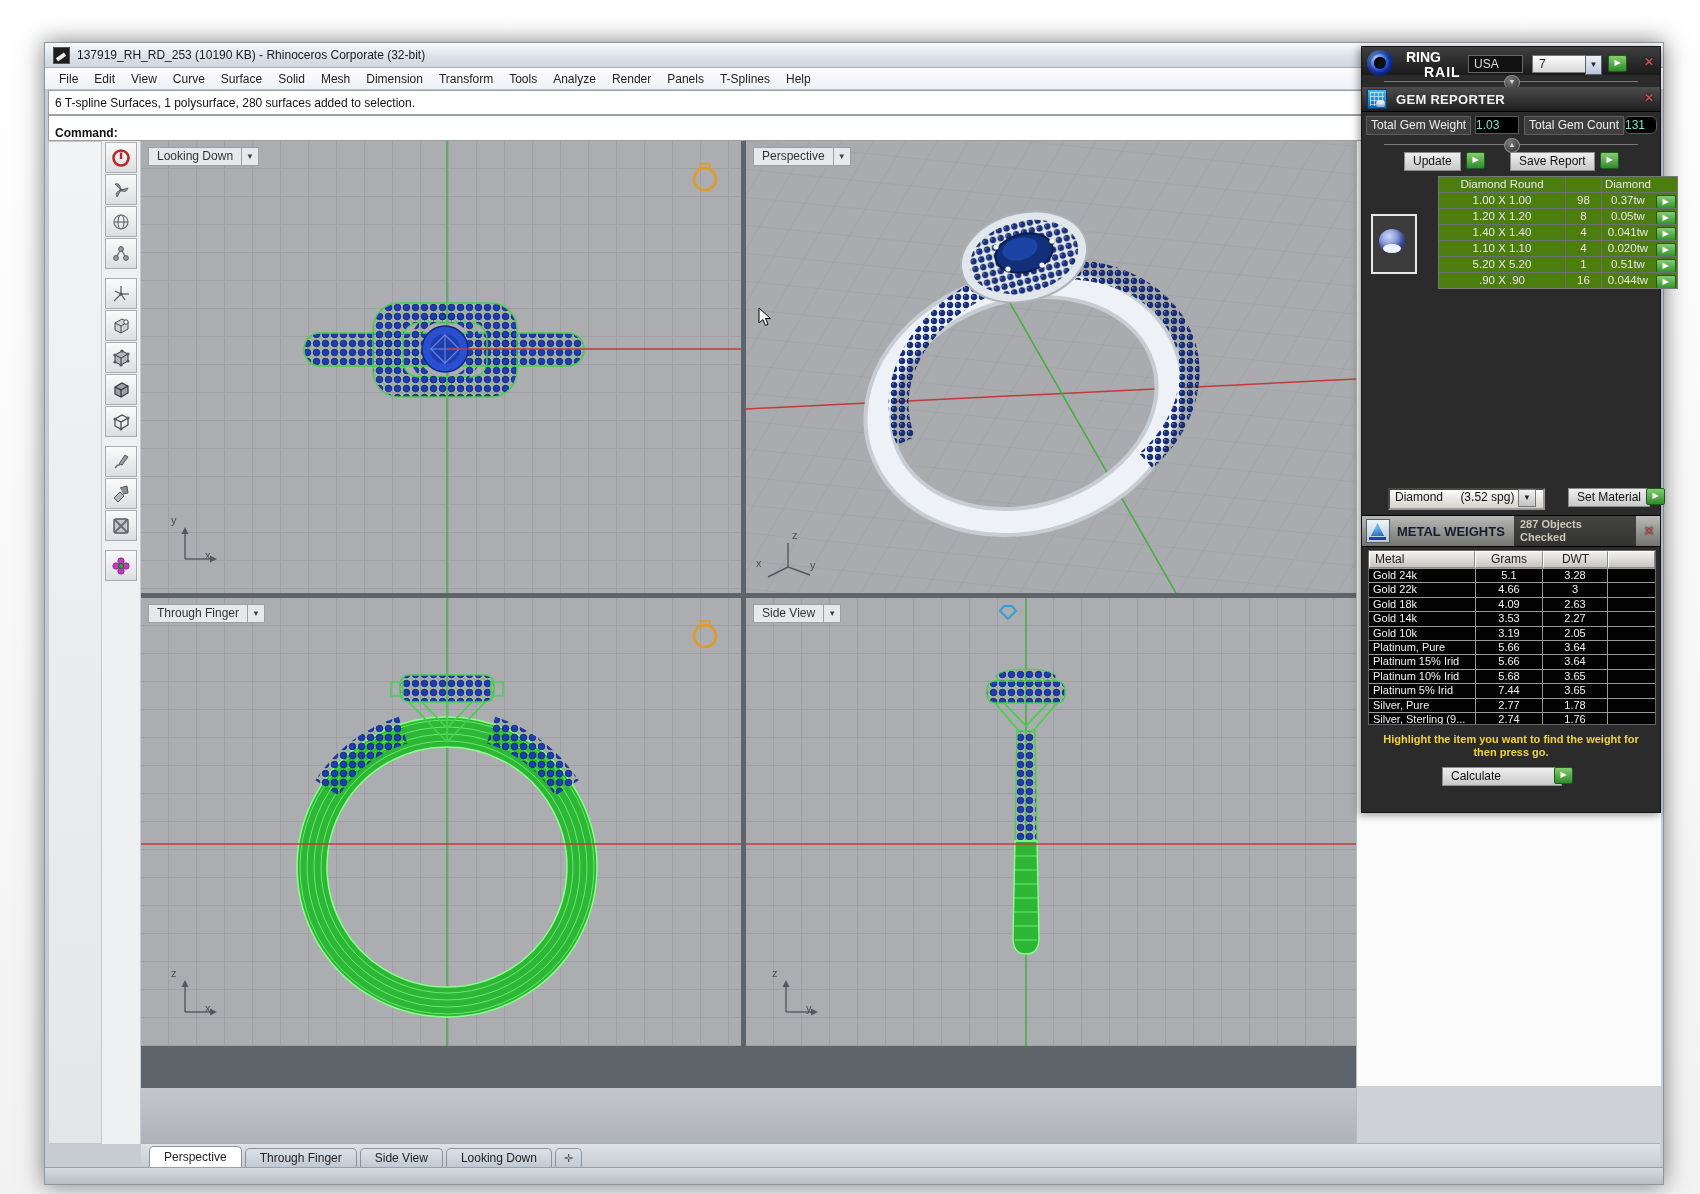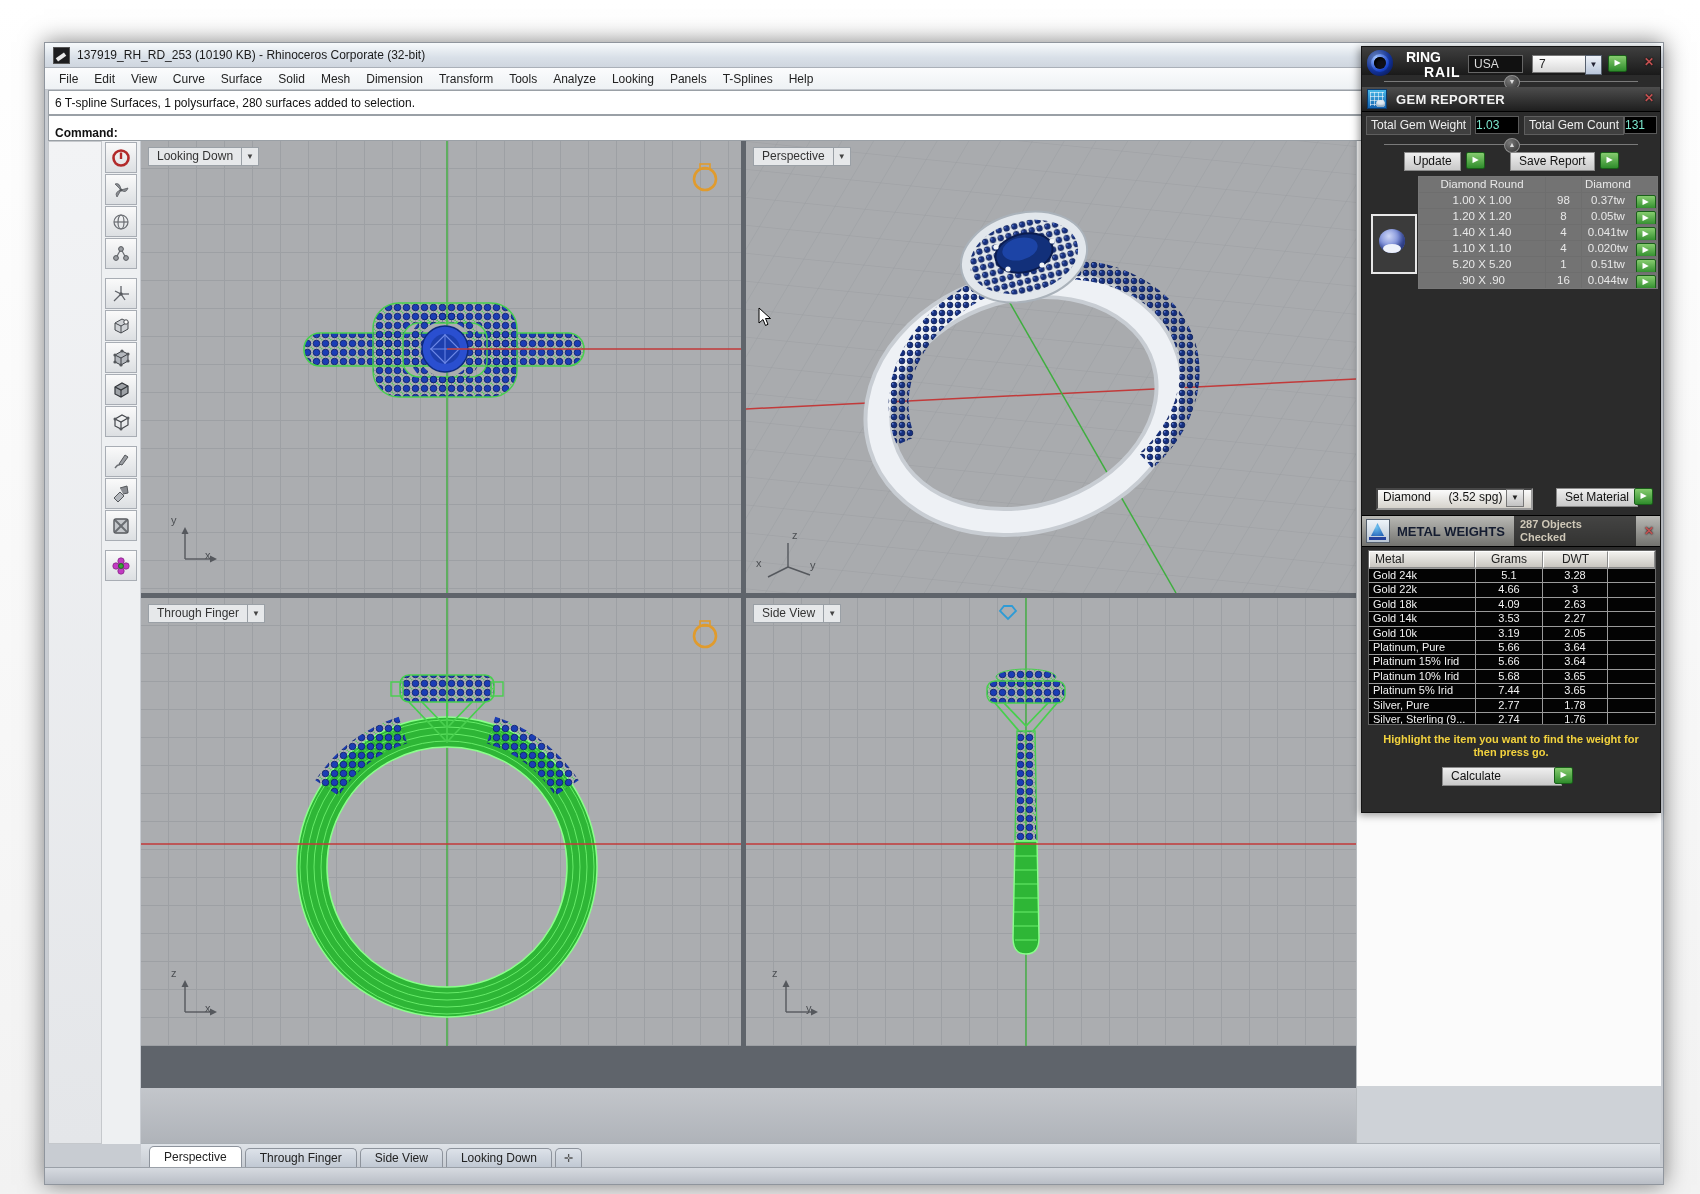--- a/index.html
+++ b/index.html
@@ -61,38 +61,38 @@
   
   #gr-icon{width:18px;height:18px;margin:0 9px 0 5px;background:linear-gradient(180deg,#49b9e8,#1262b0);border:1px solid #0a3a6e;position:relative;}
   #gr-icon:before{content:"";position:absolute;inset:2px;background:
      repeating-linear-gradient(to right,rgba(255,255,255,.55) 0 1px,transparent 1px 4px),
      repeating-linear-gradient(to bottom,rgba(255,255,255,.55) 0 1px,transparent 1px 4px);}
   #gr-icon:after{content:"";position:absolute;right:1px;bottom:1px;width:9px;height:7px;background:#dfe9f2;border-radius:50% 50% 40% 40%;box-shadow:inset 0 -2px 2px #8ea8bf;}
   .totrow{position:relative;height:24px;margin-top:2px;}
   #gw-l{position:absolute;left:4px;top:2px;}
   #gw-v{position:absolute;left:113px;top:2px;width:42px;height:16px;line-height:16px;}
   #gc-l{position:absolute;left:162px;top:2px;}
-  #gc-v{position:absolute;left:262px;top:2px;width:31px;height:16px;line-height:16px;}
+  #gc-v{position:absolute;left:262px;top:2px;width:31px;height:16px;line-height:16px;border-radius:6px;}
   .btnrow{position:relative;height:24px;}
   
-  #gemtbl{position:relative;margin:2px 0 0 56px;width:238px;border:1px solid #777;background:#737373;}
+  #gemtbl{position:relative;margin:2px 0 0 76px;width:238px;border:1px solid #777;background:#4d7c0f;}
   .grow{display:flex;height:15px;border-top:1px solid #6e6e6e;}
   .grow:first-child{border-top:none;}
   .gc{font-size:11.5px;color:#e8e8e8;text-align:center;line-height:15px;border-left:1px solid #6e6e6e;overflow:hidden;}
   .gc:first-child{border-left:none;}
   .gc.size{width:126px;}
   .gc.cnt{width:35px;}
   .gc.tw{width:52px;}
   .gc.btn{width:23px;border-left:none;padding-top:0px;}
   .gc .play{width:18px;height:13px;line-height:12px;margin-top:0px;}
   #gemicon{position:absolute;left:9px;top:167px;width:42px;height:56px;background:#3b3b3b;border:2px solid #e8e8e8;}
   #gemicon:after{content:"";position:absolute;left:6px;top:13px;width:26px;height:24px;border-radius:50%;background:radial-gradient(circle at 38% 30%,#cdd6f6,#7d8fd8 45%,#3a4fa8);box-shadow:inset -3px -4px 5px #2a3a80;}
   #gemicon:before{content:"";position:absolute;left:10px;top:28px;width:18px;height:9px;border-radius:50%;background:#eef2fb;z-index:1;}
   
-  #matrow{position:absolute;left:0;right:0;top:438px;height:26px;}
+  #matrow{position:absolute;left:12px;right:0;top:438px;height:26px;}
   #matdd{position:absolute;left:14px;top:3px;width:148px;height:18px;background:linear-gradient(180deg,#fbfbfb,#d6d3cc);border:2px inset #9a9a9a;color:#111;font-size:12px;line-height:15px;padding-left:5px;}
   #matdd .spg{margin-left:14px;}
   #matdd-btn{position:absolute;left:144px;top:4px;width:16px;height:16px;background:linear-gradient(180deg,#f2f2f2,#c2c2c2);border:1px solid #777;font-size:8px;text-align:center;line-height:15px;color:#222;}
   #setmat{position:absolute;left:194px;top:3px;}
   #setmat-play{position:absolute;left:272px;top:3px;}
   
   #mw{position:absolute;left:0;right:0;top:468px;}
   #mw-head{position:relative;height:30px;background:linear-gradient(180deg,#b9b9b5,#73736f);display:flex;align-items:center;border-top:1px solid #000;border-bottom:1px solid #000;}
   #mw-icon{width:22px;height:22px;margin:0 7px 0 4px;background:linear-gradient(180deg,#eef4fa,#b9c6d4);border:1px solid #55606e;position:relative;}
   #mw-icon:before{content:"";position:absolute;left:4px;top:3px;width:13px;height:13px;background:radial-gradient(circle at 40% 30%,#6fc4f2,#1b57b0);clip-path:polygon(50% 0,100% 100%,0 100%);}
@@ -160,21 +160,21 @@
     <span class="menu-item">Edit</span>
     <span class="menu-item">View</span>
     <span class="menu-item">Curve</span>
     <span class="menu-item">Surface</span>
     <span class="menu-item">Solid</span>
     <span class="menu-item">Mesh</span>
     <span class="menu-item">Dimension</span>
     <span class="menu-item">Transform</span>
     <span class="menu-item">Tools</span>
     <span class="menu-item">Analyze</span>
-    <span class="menu-item">Looking</span>
+    <span class="menu-item">Render</span>
     <span class="menu-item">Panels</span>
     <span class="menu-item">T-Splines</span>
     <span class="menu-item">Help</span>
   </div>
 
   <div id="histline">6 T-spline Surfaces, 1 polysurface, 280 surfaces added to selection.</div>
   <div id="cmdline">
         <span>Command:</span>
       </div>
 

